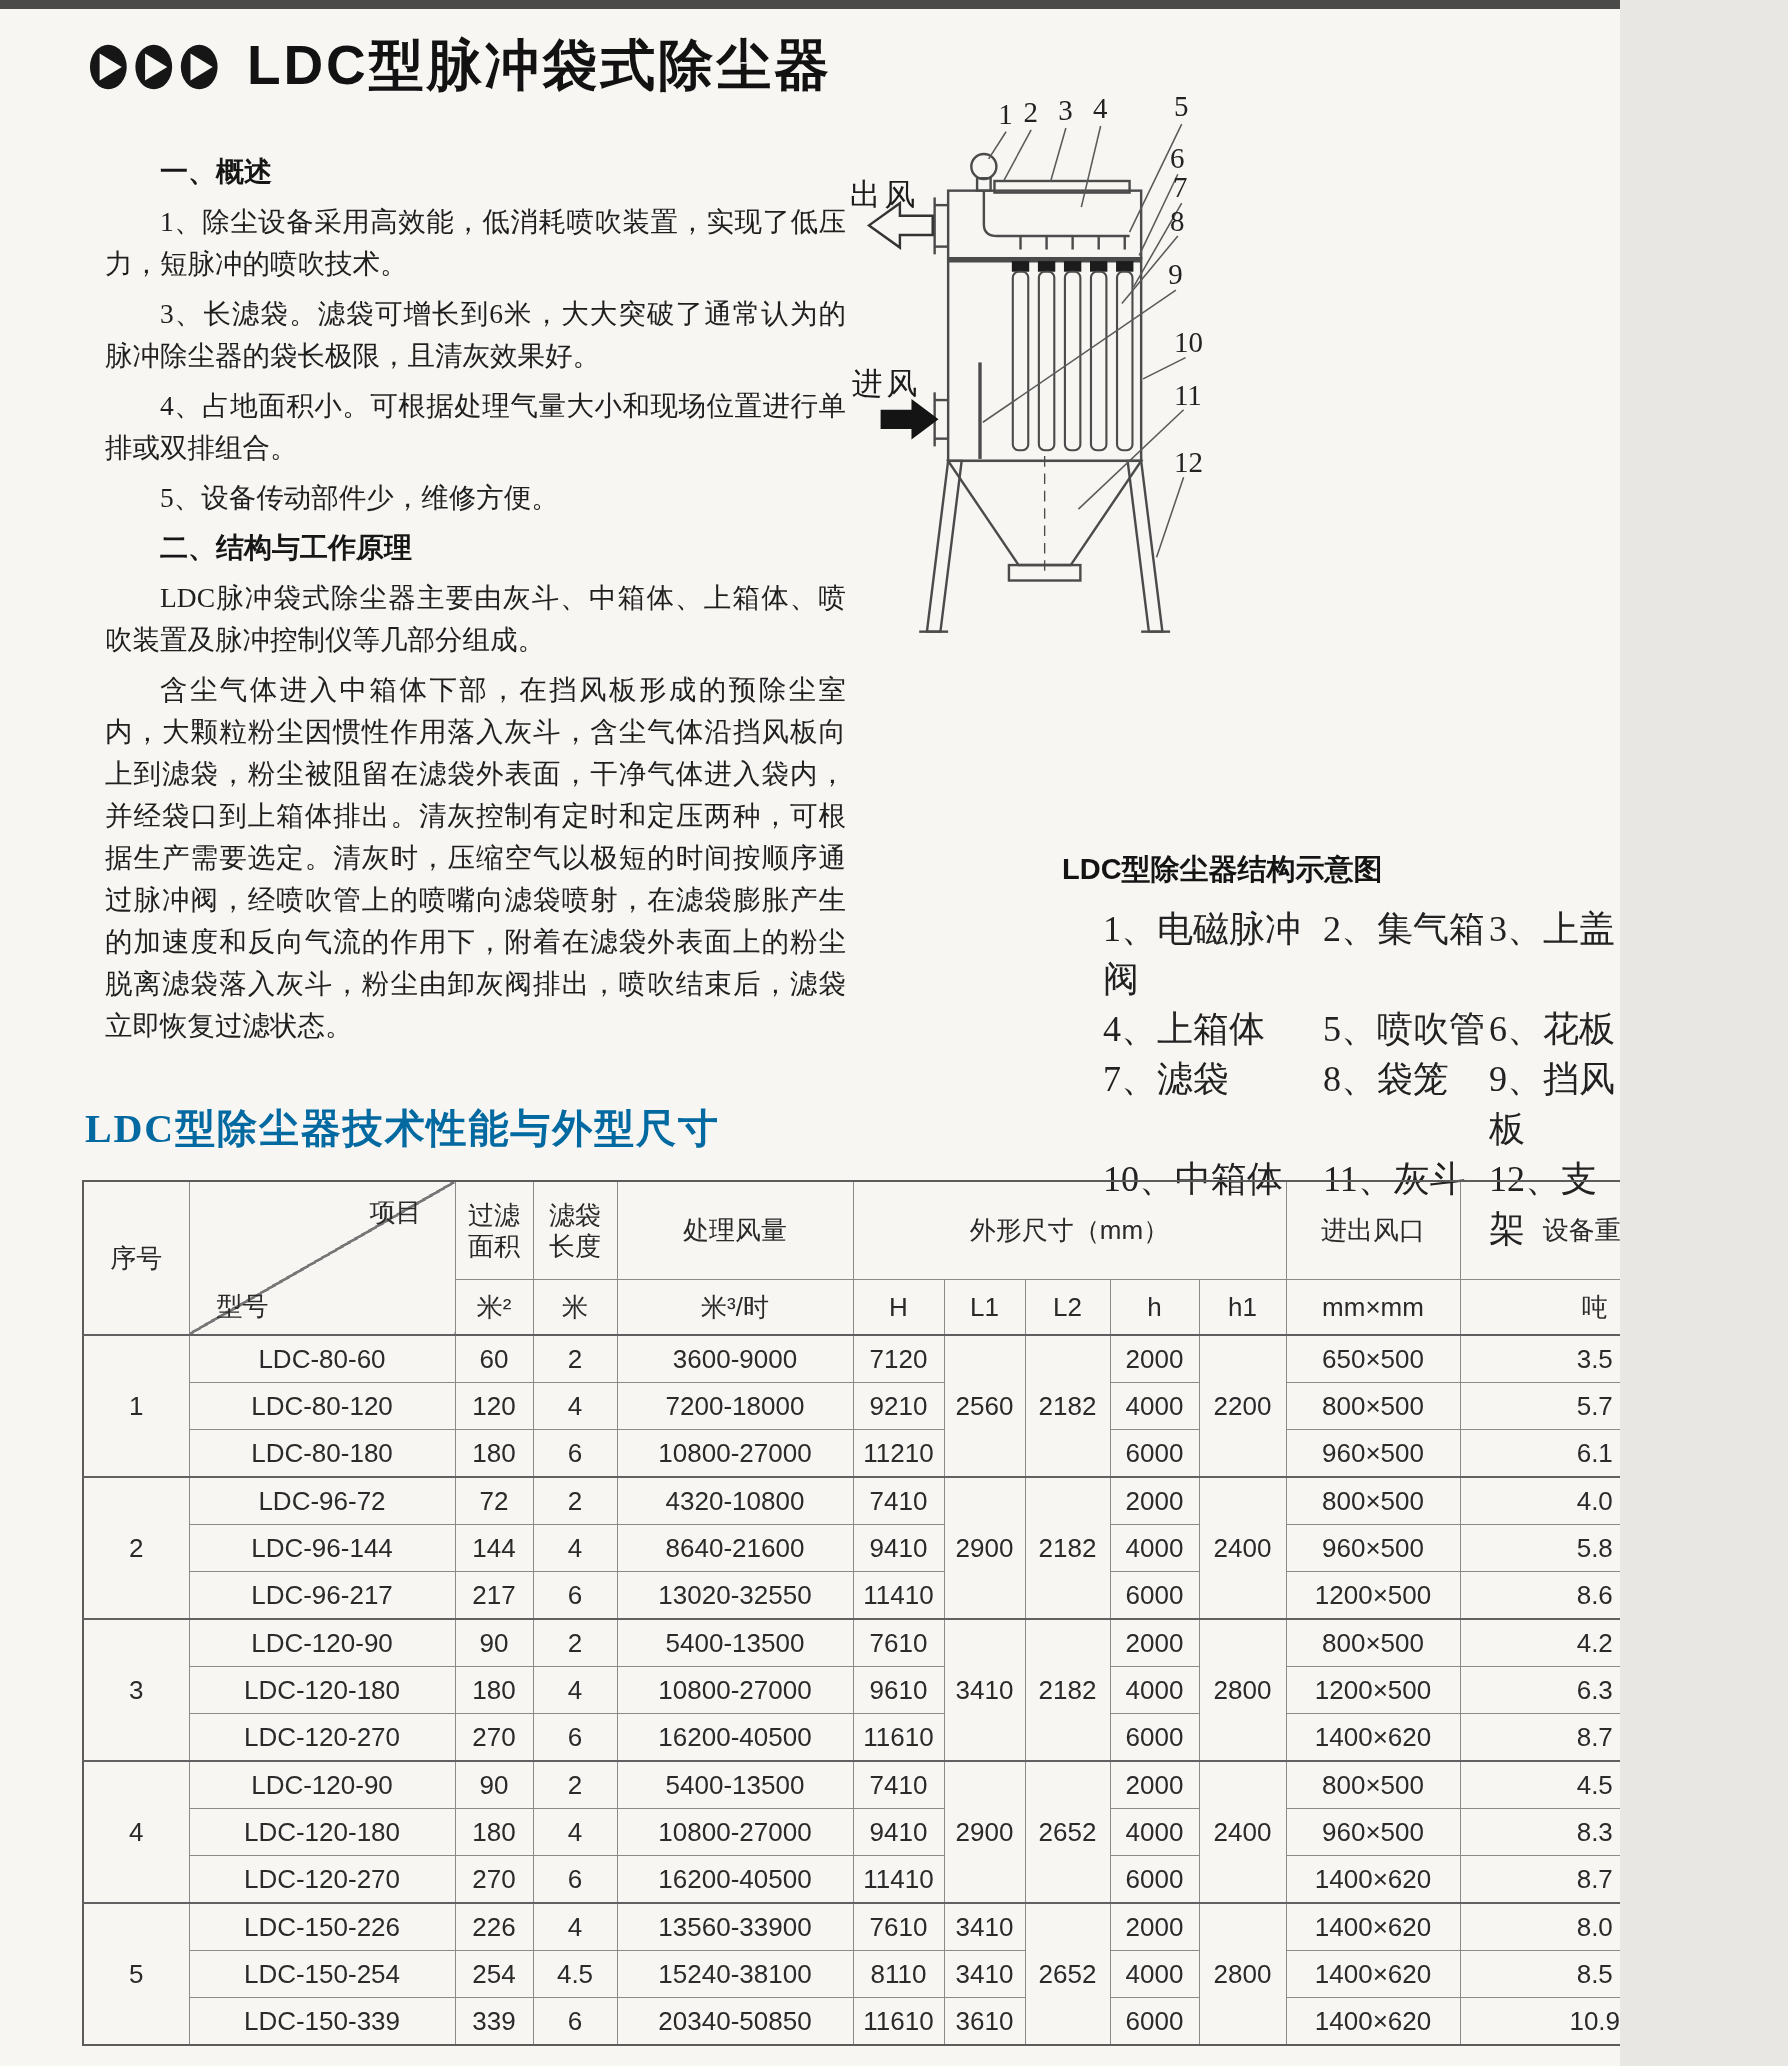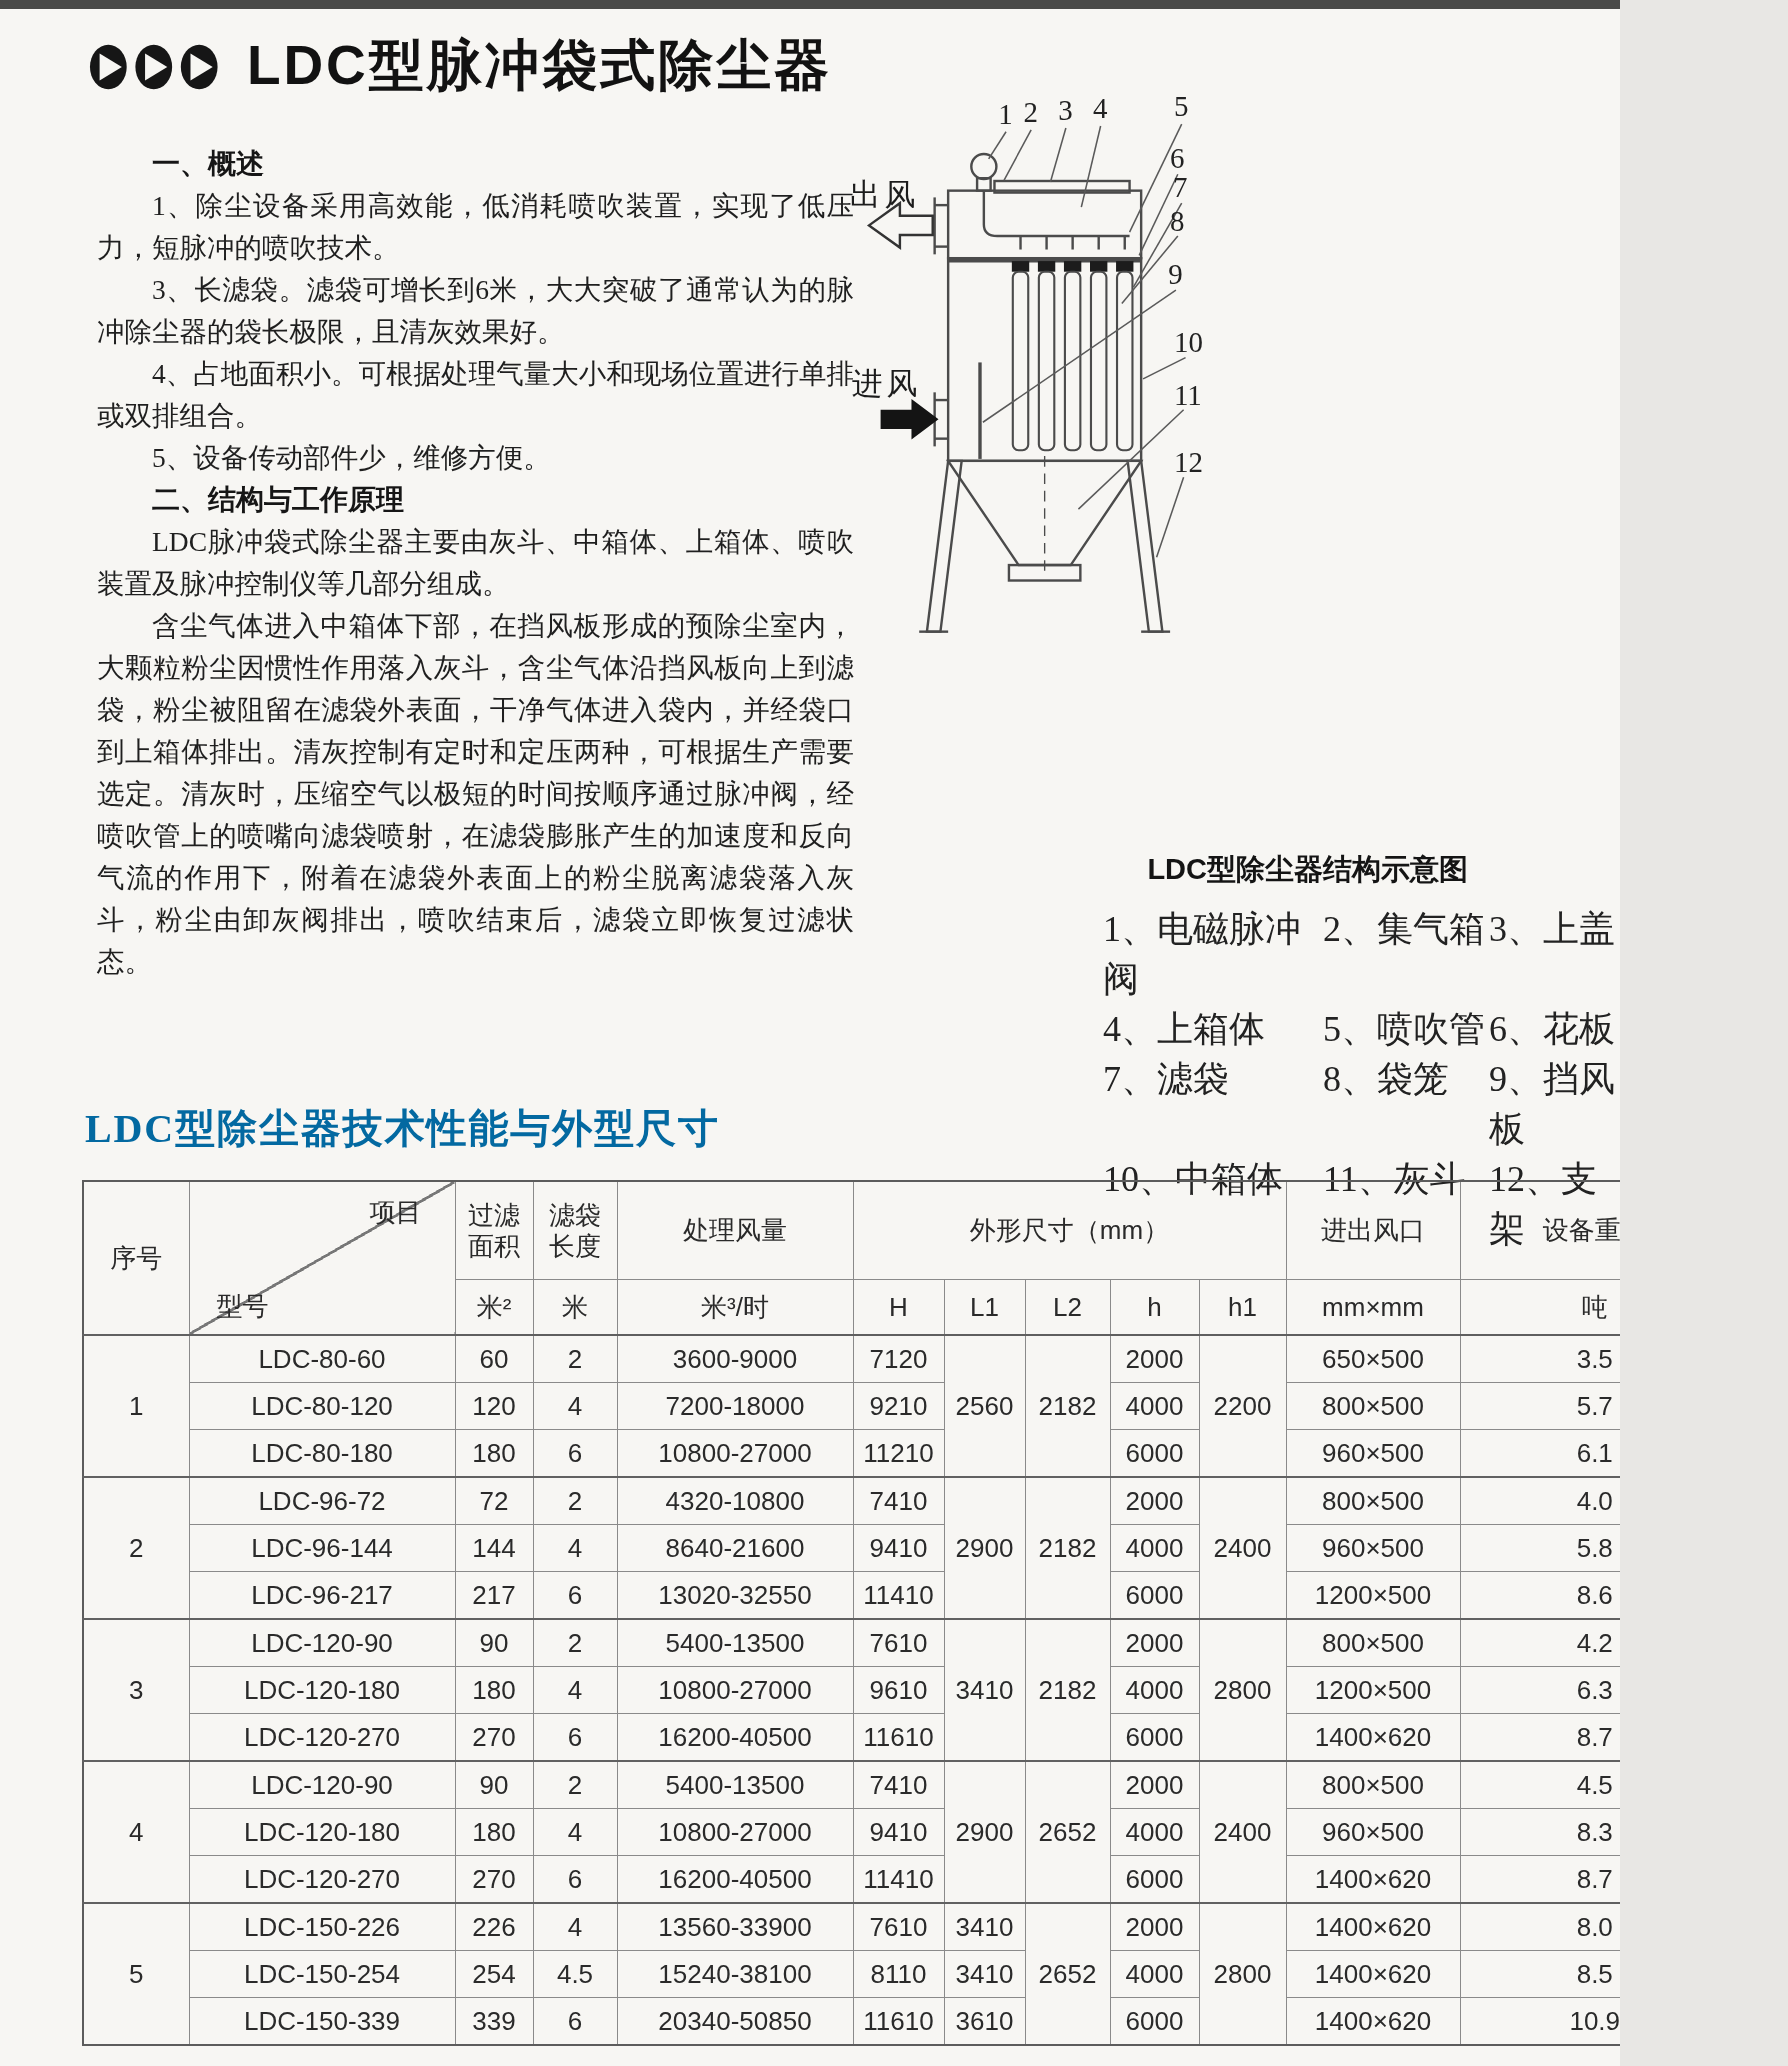--- a/index.html
+++ b/index.html
@@ -9,26 +9,26 @@
   #topstrip{position:absolute;left:0;top:0;width:100%;height:8.7px;background:#4a4a48;}
 
   
   #brandicons{position:absolute;left:89px;top:39px;}
   #pagetitle{position:absolute;left:247px;top:29px;font-family:"Liberation Sans",sans-serif;
              font-size:55px;font-weight:bold;letter-spacing:2.9px;color:#121212;}
 
   
   #bodytext{position:absolute;left:97px;top:143px;width:757px;font-size:27.5px;line-height:42px;
             text-align:justify;}
-  #bodytext p{margin:0;text-indent:55px;}
+  #bodytext p{margin:8px;text-indent:55px;}
   #bodytext p.h{font-family:"Liberation Sans",sans-serif;font-weight:bold;font-size:28px;color:#161616;}
 
   
   #diagram{position:absolute;left:842px;top:89px;}
-  #diagcaption{position:absolute;left:1062px;top:850px;width:406px;text-align:right;
+  #diagcaption{position:absolute;left:1062px;top:850px;width:406px;text-align:left;
                font-family:"Liberation Sans",sans-serif;font-weight:bold;font-size:29px;color:#141414;}
   #legend{position:absolute;left:1103px;top:904px;width:526px;display:grid;
           grid-template-columns:220px 166px 140px;font-size:36px;line-height:50px;color:#222;}
 
   
   #tabletitle{position:absolute;left:85px;top:1101px;font-size:40px;font-weight:bold;
               letter-spacing:1.9px;color:#0369a1;}
   #spectable{position:absolute;left:82px;top:1180px;width:1646px;border-collapse:collapse;
              table-layout:fixed;font-family:"Liberation Sans",sans-serif;font-size:26px;color:#2a2a2a;}
   #spectable th,#spectable td{border:1.9px solid #8a8a8a;text-align:center;vertical-align:middle;

